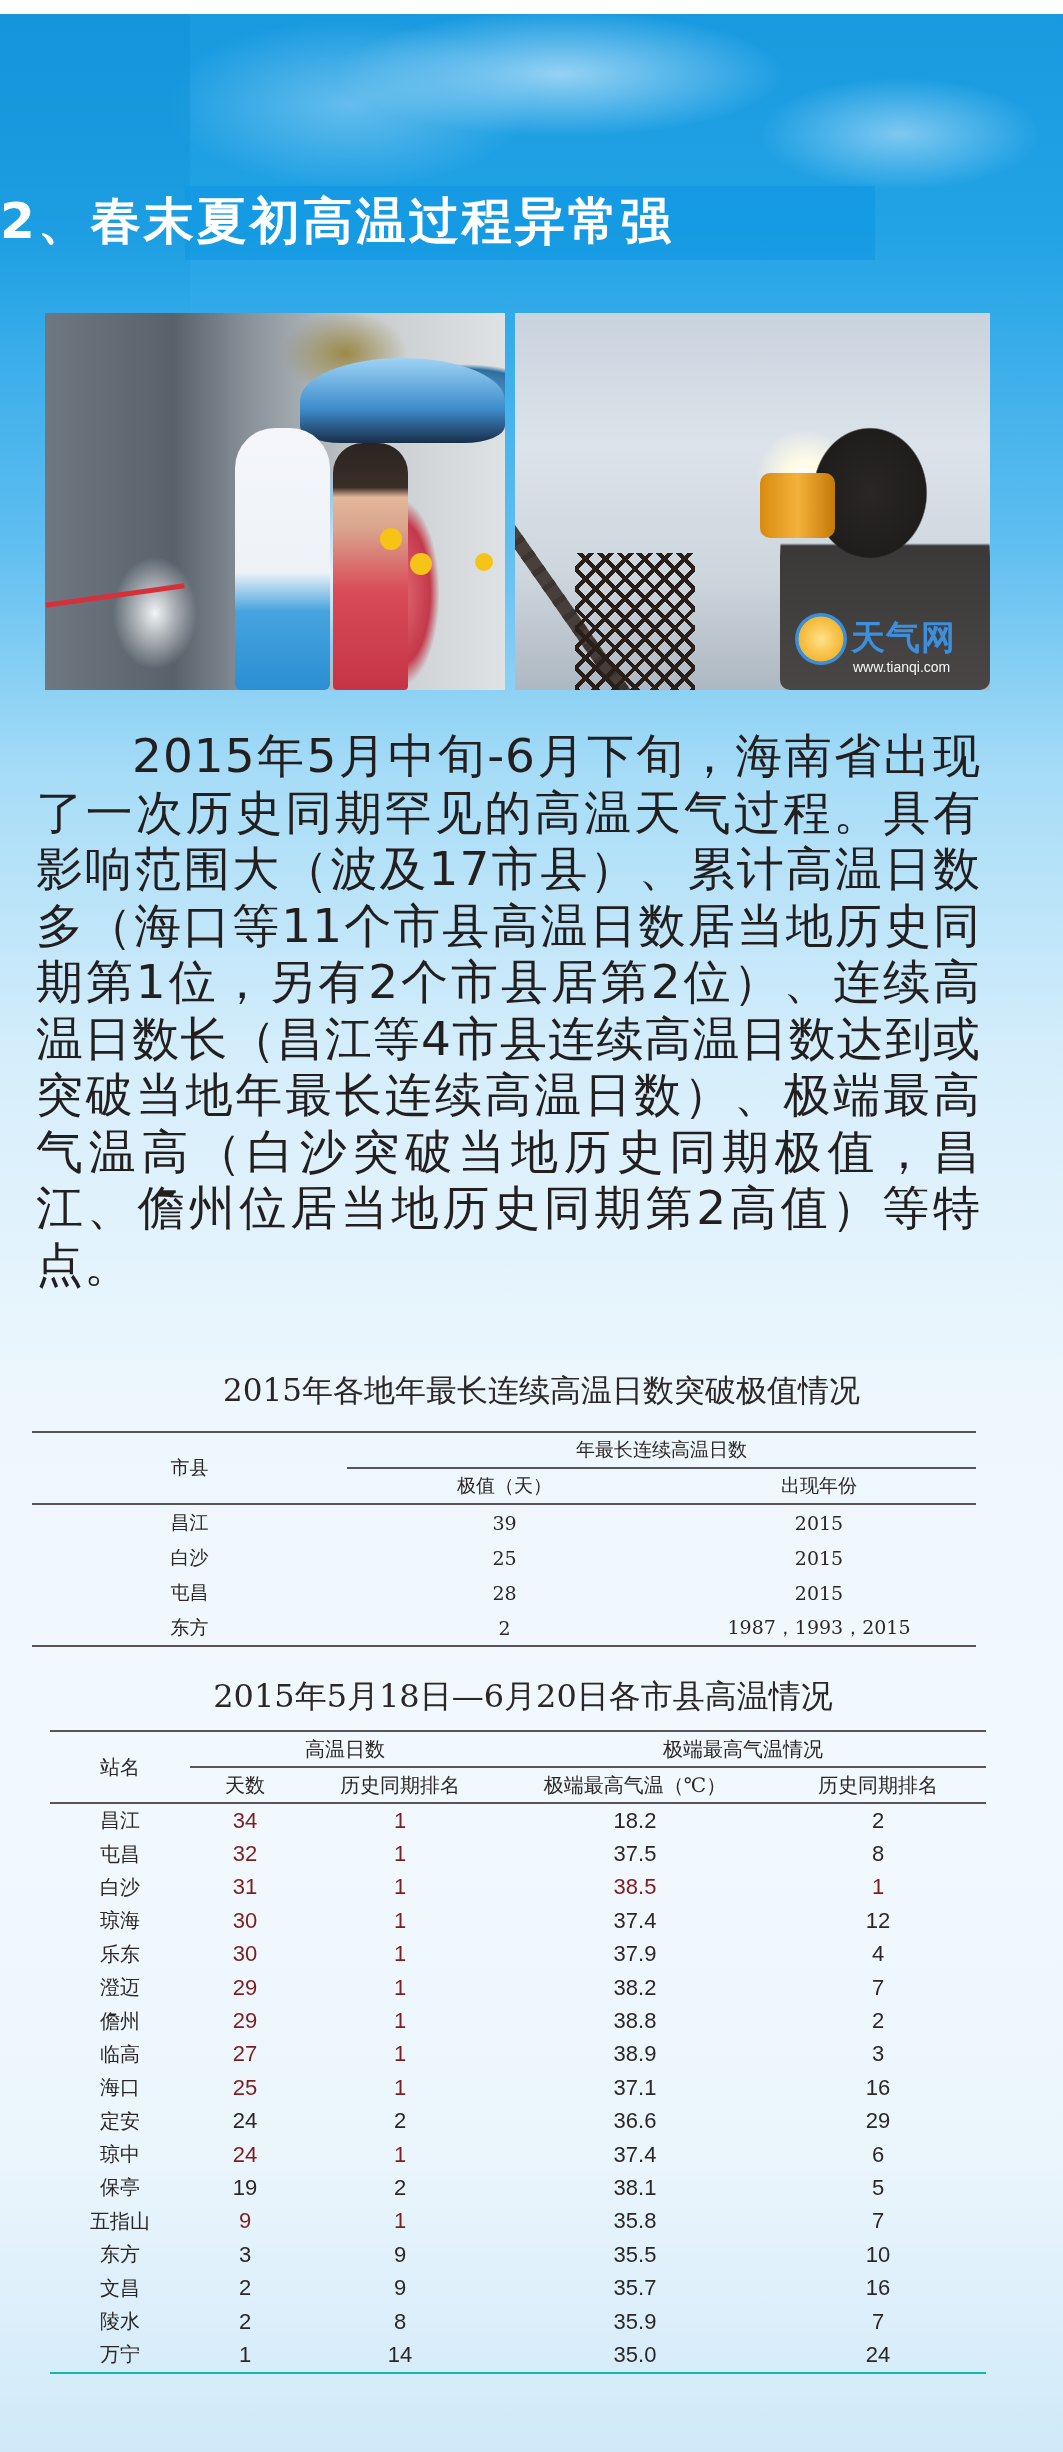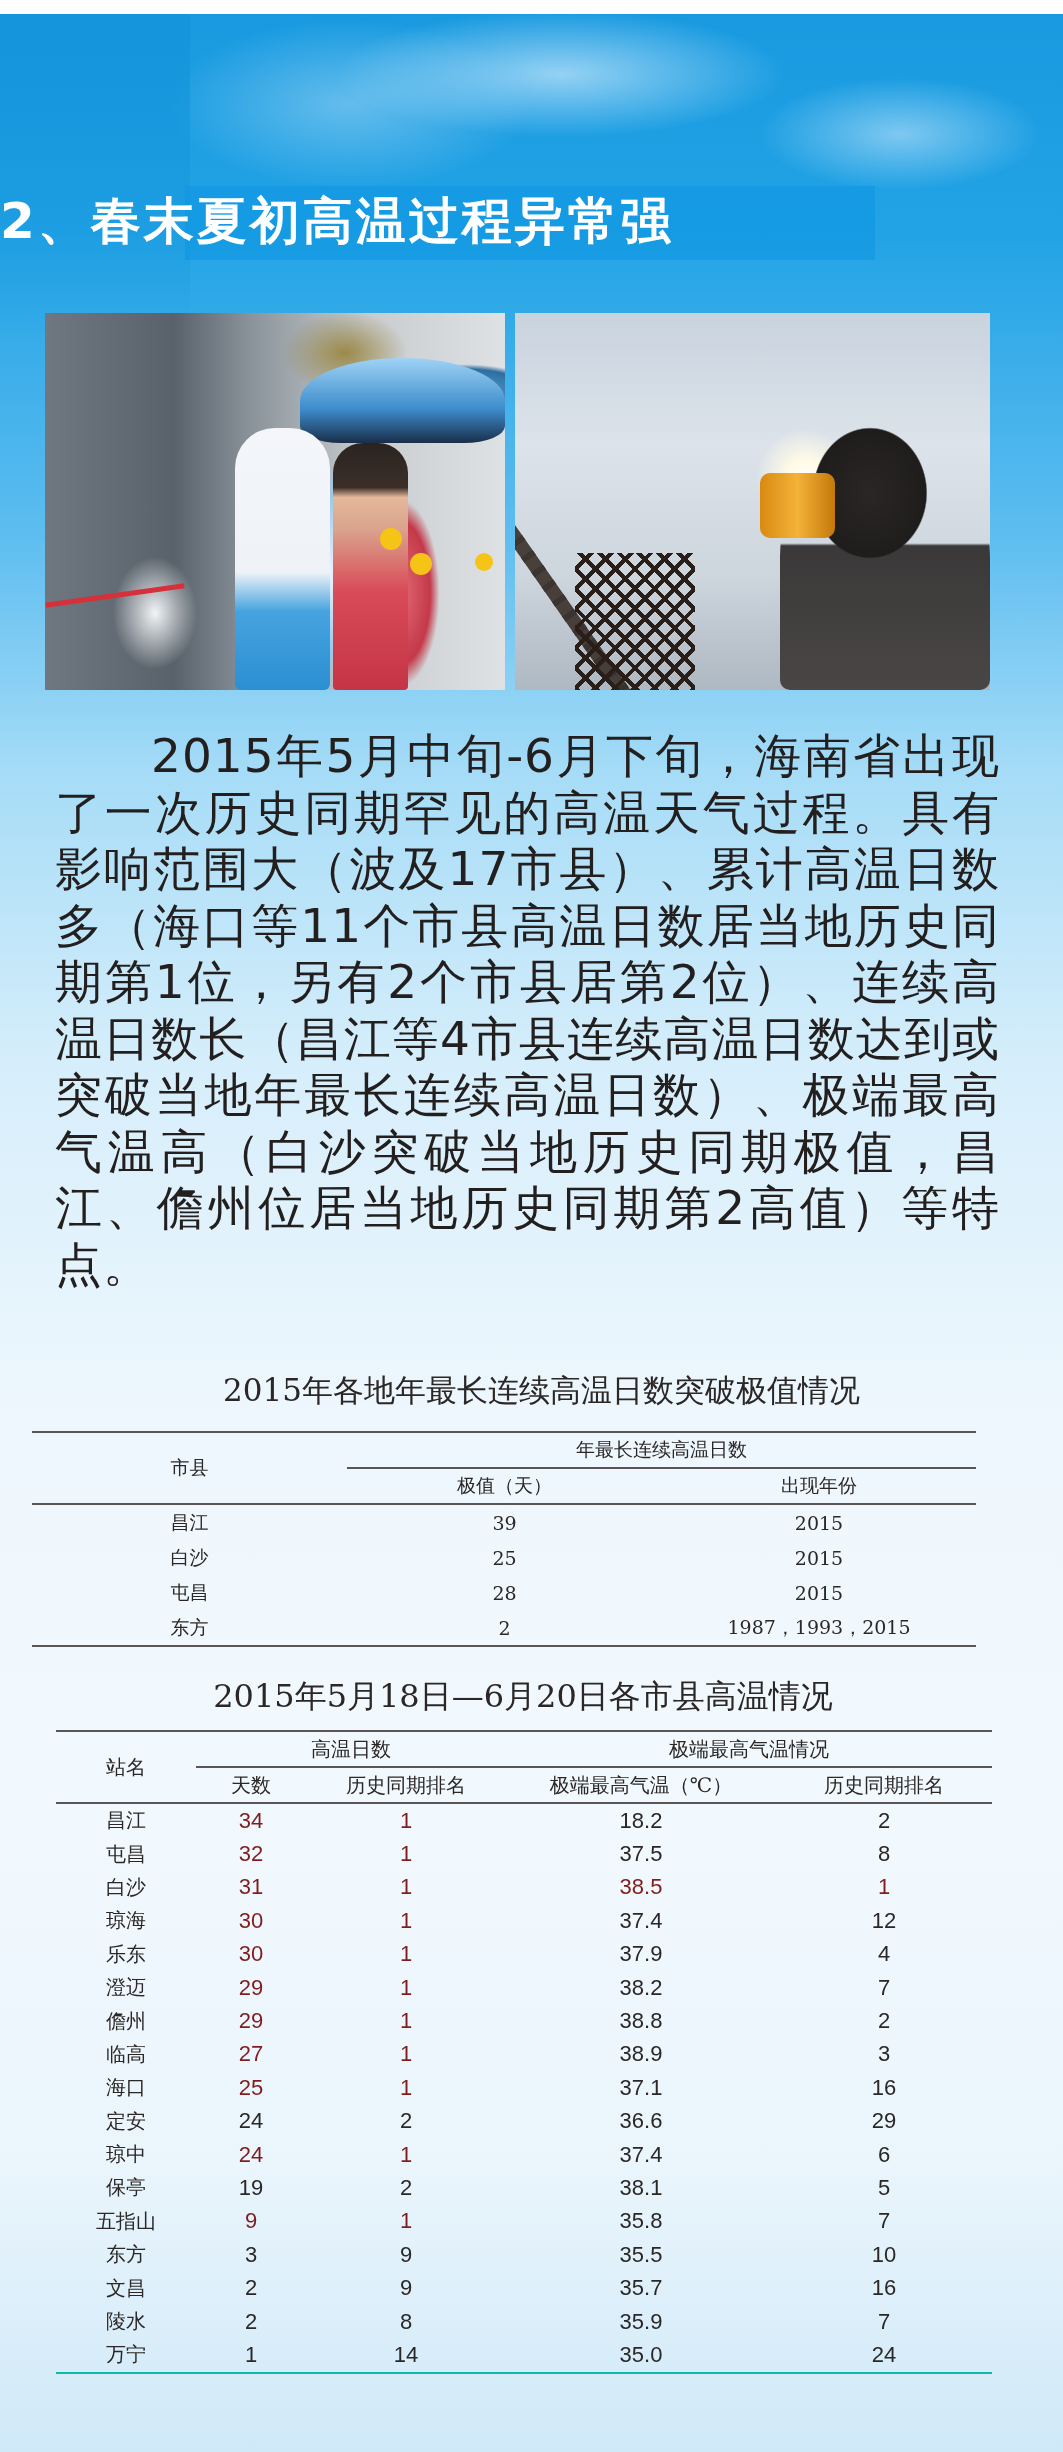--- a/index.html
+++ b/index.html
@@ -56,40 +56,40 @@
   .photo-right .crane { position: absolute; left: -40px; top: 160px; width: 420px; height: 14px; background: repeating-linear-gradient(90deg, #2c2420 0 6px, transparent 6px 18px), #3b302a; transform: rotate(55deg); transform-origin: left center; opacity: 0.9; }
   .photo-right .crane2 { position: absolute; left: 60px; top: 240px; width: 120px; height: 137px; background: repeating-linear-gradient(45deg, #2a1e18 0 4px, transparent 4px 14px), repeating-linear-gradient(-45deg, #2a1e18 0 4px, transparent 4px 14px); }
   .photo-right .man { position: absolute; left: 265px; top: 110px; width: 210px; height: 267px; background: radial-gradient(ellipse 70px 80px at 90px 70px, #2a2626 0%, #1f1c1c 80%, rgba(31,28,28,0) 82%), linear-gradient(180deg, rgba(0,0,0,0) 0%, rgba(0,0,0,0) 45%, #3a3838 46%, #4a4646 100%); border-radius: 50% 50% 10px 10px; }
   .photo-right .bottle { position: absolute; left: 245px; top: 160px; width: 75px; height: 65px; border-radius: 10px; background: linear-gradient(90deg, #d98a10, #f4b23a, #c47808); }
   .photo-right .logo { position: absolute; left: 280px; top: 300px; width: 190px; height: 70px; }
   .photo-right .logo .sun { position: absolute; left: 0; top: 0; width: 52px; height: 52px; border-radius: 50%; background: radial-gradient(circle, #ffe28a 0%, #f4b733 60%, #3a8fd9 62%, #3a8fd9 100%); }
   .photo-right .logo .name { position: absolute; left: 56px; top: 2px; font-size: 34px; color: #3b8fdc; font-weight: bold; letter-spacing: 1px; }
   .photo-right .logo .url { position: absolute; left: 58px; top: 46px; font-size: 14px; color: #f5f7fa; font-family: "Liberation Sans", sans-serif; }
 
   .para {
-    position: absolute; left: 55px; top: 728px; width: 945px;
+    position: absolute; left: 36px; top: 728px; width: 945px;
     font-size: 47px; line-height: 56.5px; color: #231f1e;
     font-family: "DejaVu Sans", sans-serif;
     text-align: justify; text-justify: inter-character;
     letter-spacing: 1px;
   }
   .para .indent { display: inline-block; width: 96px; }
 
   .t1-title { position: absolute; left: 10px; top: 1370px; width: 1063px; text-align: center; font-size: 31px; color: #2b2726; font-family: "DejaVu Serif", serif; }
   .tbl { position: absolute; border-collapse: collapse; font-family: "DejaVu Serif", serif; color: #2b2726; }
   .tbl td, .tbl th { font-weight: normal; text-align: center; padding: 0; }
   .t1 { left: 32px; top: 1431px; width: 944px; font-size: 19px; }
   .t1 .rule-top { border-top: 2px solid #5a5656; }
   .t1 .rule-bottom { border-bottom: 2px solid #5a5656; }
   .t1 .rule-mid { border-top: 2px solid #5a5656; }
   .t1 th { height: 34px; }
   .t1 td { height: 35px; }
 
   .t2-title { position: absolute; left: 0; top: 1675px; width: 1046px; text-align: center; font-size: 32px; color: #2b2726; font-family: "DejaVu Serif", serif; }
-  .t2 { left: 56px; top: 1730px; width: 936px; font-size: 20px; }
+  .t2 { left: 50px; top: 1730px; width: 936px; font-size: 20px; }
   .t2 th { height: 34px; font-family: "DejaVu Serif", serif; }
   .t2 td { height: 33.4px; font-family: "Liberation Sans", sans-serif; font-size: 22px; }
   .t2 td.name { font-family: "DejaVu Serif", serif; font-size: 20px; }
   .t2 .rule-top { border-top: 2px solid #5a5656; }
   .t2 .rule-mid { border-top: 2px solid #5a5656; }
   .t2 .rule-bottom { border-bottom: 2px solid #14b8a6; }
   .red { color: #7f1d1d; }
 </style>
 </head>
 <body>
@@ -107,20 +107,25 @@
   <div class="flower" style="left:335px;top:215px"></div>
   <div class="flower" style="left:365px;top:240px"></div>
   <div class="flower" style="left:430px;top:240px;width:18px;height:18px"></div>
 </div>
 
 <div class="photo photo-right">
   <div class="crane"></div>
   <div class="crane2"></div>
   <div class="man"></div>
   <div class="bottle"></div>
+  <div class="logo">
+    <div class="sun"></div>
+    <div class="name">天气网</div>
+    <div class="url">www.tianqi.com</div>
+  </div>
 </div>
 
 <div class="para"><span class="indent"></span><span>2015年5月中旬-6月下旬，海南省出现了一次历史同期罕见的高温天气过程。具有影响范围大（波及17市县）、累计高温日数多（海口等11个市县高温日数居当地历史同期第1位，另有2个市县居第2位）、连续高温日数长（昌江等4市县连续高温日数达到或突破当地年最长连续高温日数）、极端最高气温高（白沙突破当地历史同期极值，昌江、儋州位居当地历史同期第2高值）等特点。</span></div>
 
 <div class="t1-title">2015年各地年最长连续高温日数突破极值情况</div>
 <table class="tbl t1">
   <thead>
     <tr class="rule-top">
       <th rowspan="2" style="width:315px">市县</th>
       <th colspan="2">年最长连续高温日数</th>

